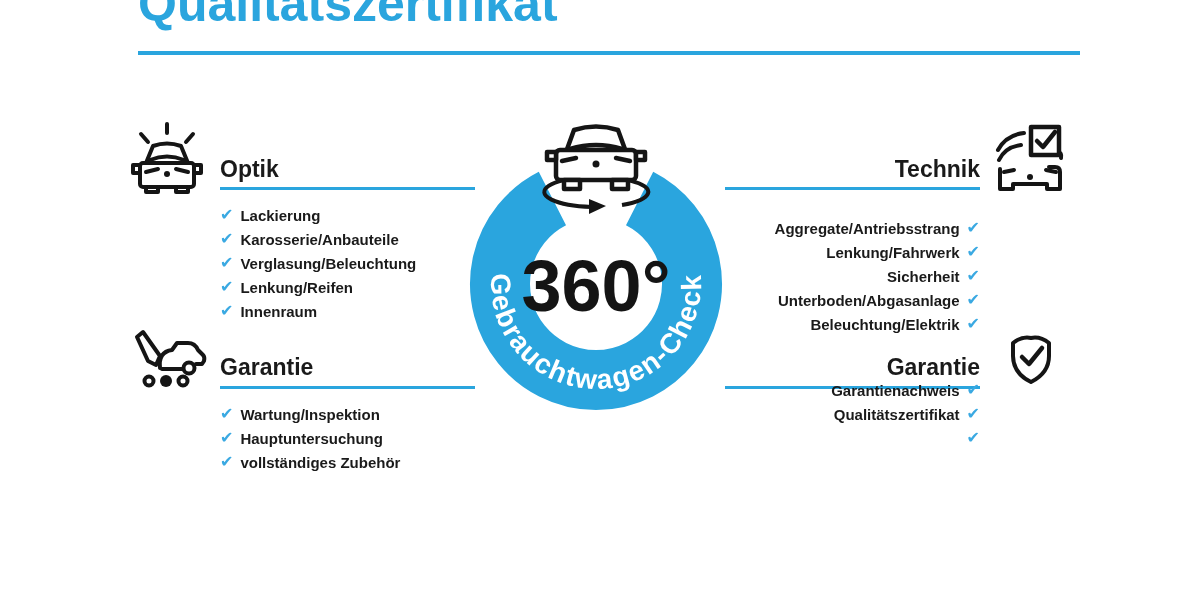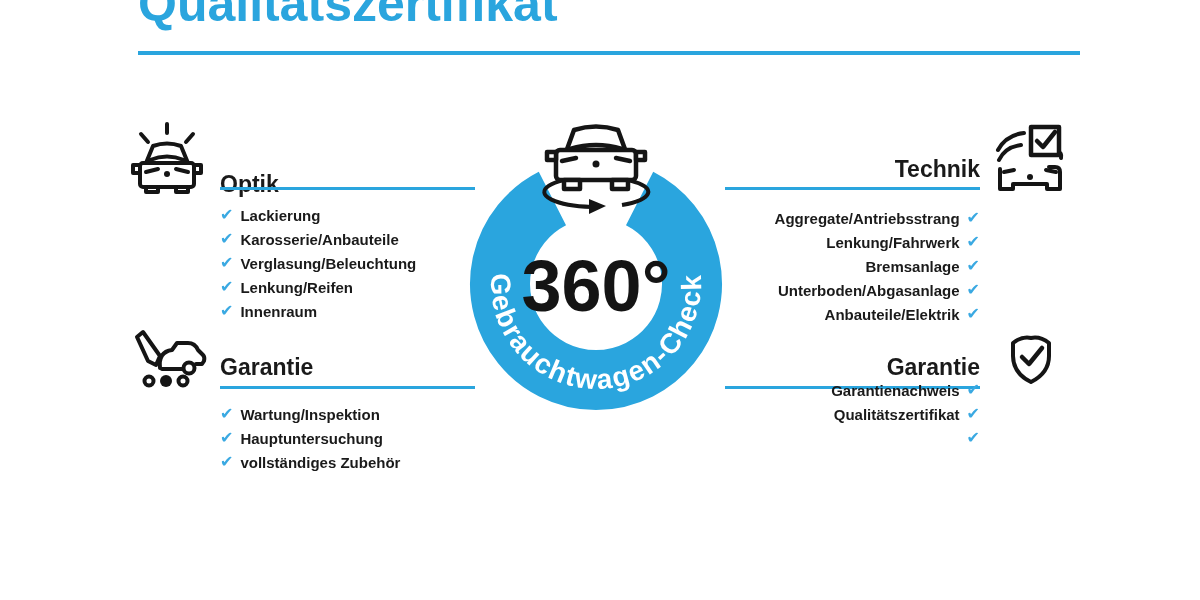--- a/index.html
+++ b/index.html
@@ -46,21 +46,21 @@
     <rect class="ic" x="140" y="163" width="54" height="24" rx="3"></rect>
     <rect class="ic" x="133" y="165" width="7" height="8"></rect>
     <rect class="ic" x="194" y="165" width="7" height="8"></rect>
     <path class="ic" d="M146 172 L158 169"></path>
     <path class="ic" d="M176 169 L188 172"></path>
     <circle class="icf" cx="167" cy="174" r="3"></circle>
     <path class="ic" d="M146 187 V192 H158 V187"></path>
     <path class="ic" d="M176 187 V192 H188 V187"></path>
   </svg>
 
-  <h2 class="heading" style="left:220px;top:170px">Optik</h2>
+  <h2 class="heading" style="left:220px;top:155px">Optik</h2>
   <div class="underline" style="left:220px;top:187px"></div>
   <ul class="list" style="left:220px;top:203px">
     <li class="row">
         <span class="check">✔</span>
         <span>Lackierung</span>
       </li>
     <li class="row">
         <span class="check">✔</span>
         <span>Karosserie/Anbauteile</span>
       </li>
@@ -112,39 +112,39 @@
     <path class="ic" d="M1048 152 H1058 Q1062 153 1061 158"></path>
     <path class="ic" d="M1004 172 L1014 170"></path>
     <path class="ic" d="M1046 170 L1056 172"></path>
     <circle class="icf" cx="1030" cy="177" r="3"></circle>
     <rect class="icw" x="1031" y="127" width="28" height="28"></rect>
     <path class="ic" style="stroke-width:4.5" d="M1037 141 L1043 147 L1055 132"></path>
   </svg>
 
   <h2 class="heading rt" style="right:220px;top:155px">Technik</h2>
   <div class="underline" style="left:725px;top:187px"></div>
-  <ul class="list rt" style="right:220px;top:206px">
+  <ul class="list rt" style="right:220px;top:216px">
     <li class="row">
         <span>Aggregate/Antriebsstrang</span>
         <span class="check">✔</span>
       </li>
     <li class="row">
         <span>Lenkung/Fahrwerk</span>
         <span class="check">✔</span>
       </li>
     <li class="row">
-        <span>Bremsanlage</span>
+        <span>Sicherheit</span>
         <span class="check">✔</span>
       </li>
     <li class="row">
         <span>Unterboden/Abgasanlage</span>
         <span class="check">✔</span>
       </li>
     <li class="row">
-        <span>Anbauteile/Elektrik</span>
+        <span>Beleuchtung/Elektrik</span>
         <span class="check">✔</span>
       </li>
   </ul>
 
   <svg style="left:1003px;top:332px" width="56" height="60" viewBox="1003 332 56 60">
     <path class="ic" d="M1013 343 Q1022 336 1031 338 Q1040 336 1049 343 V356 Q1049 373 1031 382 Q1013 373 1013 356 Z"></path>
     <path class="ic" style="stroke-width:4.5" d="M1022 357 L1029 364 L1042 348"></path>
   </svg>
 
   <h2 class="heading rt" style="right:220px;top:353px">Garantie</h2>

